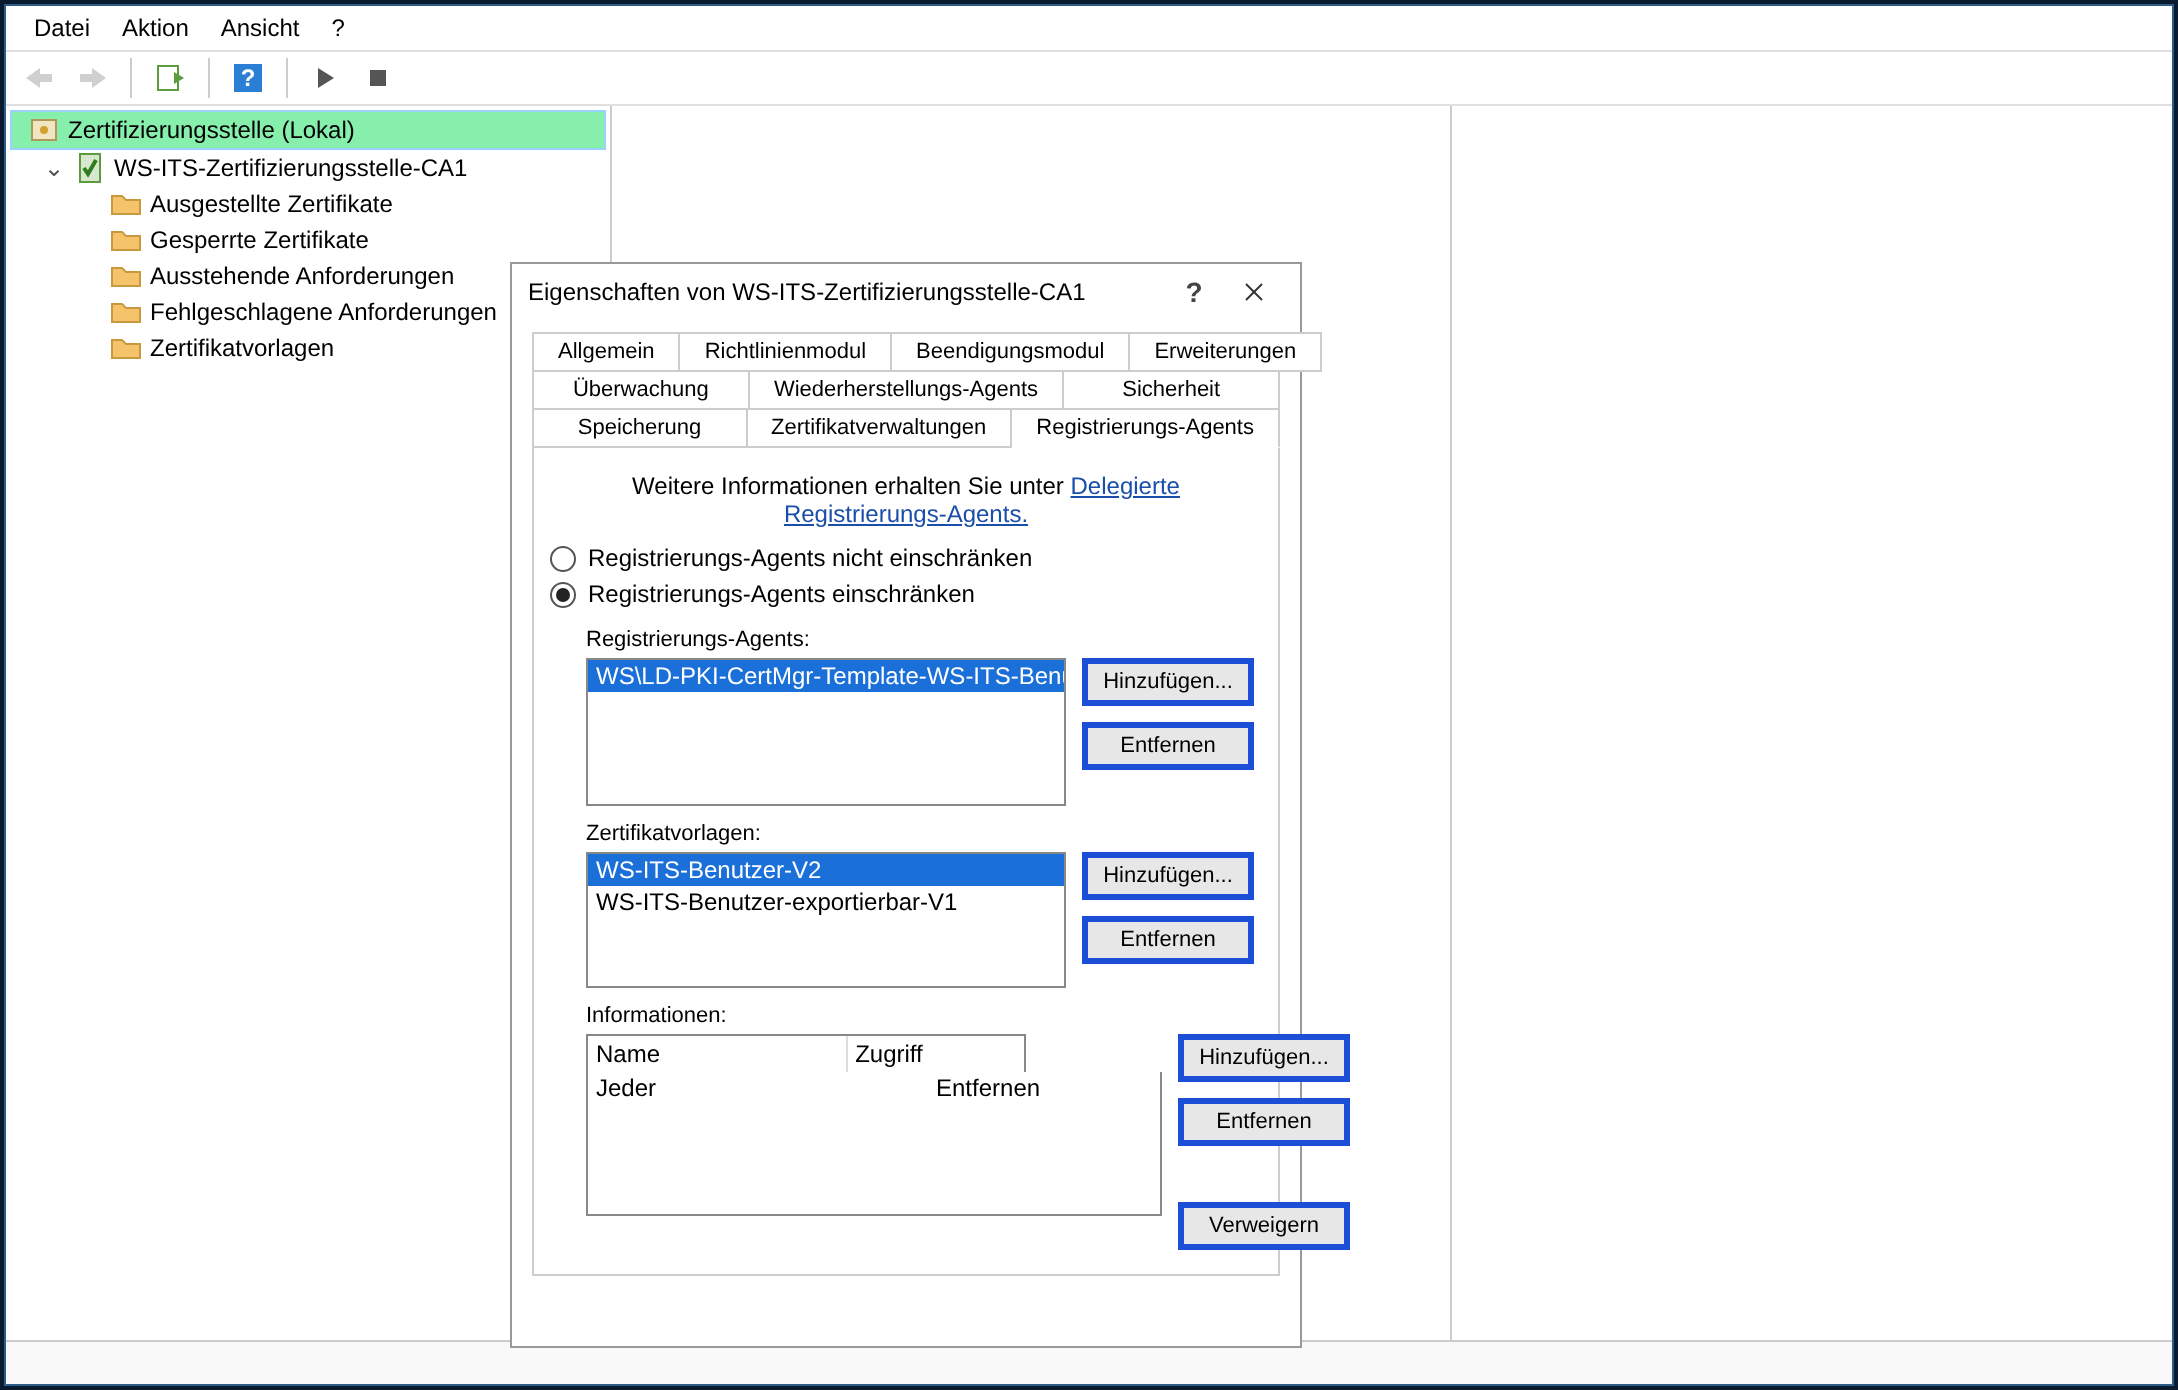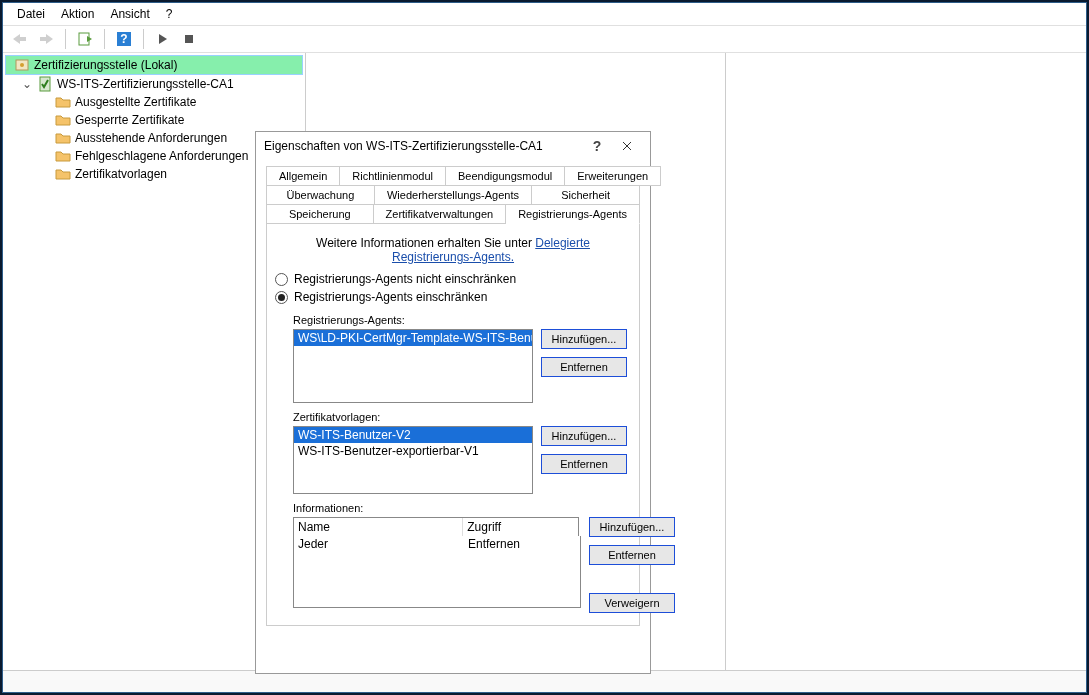--- a/index.html
+++ b/index.html
@@ -62,25 +62,25 @@
 .radio { width:13px; height:13px; border:1px solid #555; border-radius:50%; margin-right:6px; position:relative; }
 .radio.selected::after { content:""; position:absolute; left:2px; top:2px; width:7px; height:7px; background:#222; border-radius:50%; }
 
 .section { margin:8px 0 0 18px; }
 .section-label { font-size:11px; margin-bottom:3px; }
 .section-flex { display:flex; gap:8px; }
 .listbox { border:1px solid #888; width:240px; height:74px; overflow:hidden; font-size:11px; background:#fff; }
 .listbox-row { padding:1px 4px; white-space:nowrap; overflow:hidden; }
 .listbox-row.selected { background:#1a6fd8; color:#fff; }
 .btn-col { display:flex; flex-direction:column; gap:8px; }
-.winbtn { border:1px solid #1d4ed8; background:#e7e7e7; padding:3px 0; width:86px; text-align:center; font-size:11px; cursor:default; }
+.winbtn { border:3px solid #1d4ed8; background:#e7e7e7; padding:3px 0; width:86px; text-align:center; font-size:11px; cursor:default; }
 .winbtn.disabled { color:#999; }
 .winbtn.default { border:1px solid #0078d7; box-shadow:inset 0 0 0 1px #0078d7; }
 
-.perm-head { display:flex; background:#fff; border:1px solid #888; border-bottom:none; width:286px; font-size:11px; }
+.perm-head { display:flex; background:#fff; border:1px solid #888; border-bottom:none; width:220px; font-size:11px; }
 .perm-head > div { padding:2px 4px; }
 .perm-head > div:first-child { flex:1.5; border-right:1px solid #ddd; }
 .perm-head > div:last-child { flex:1; }
 .perm-body { border:1px solid #888; border-top:none; width:288px; height:72px; font-size:11px; }
 .perm-row { display:flex; }
 .perm-row > div { padding:1px 4px; }
 .perm-row > div:first-child { flex:1.5; }
 .perm-row > div:last-child { flex:1; }
 
 .dlg-buttons { display:flex; justify-content:flex-end; gap:8px; padding:10px 10px 12px 10px; }

